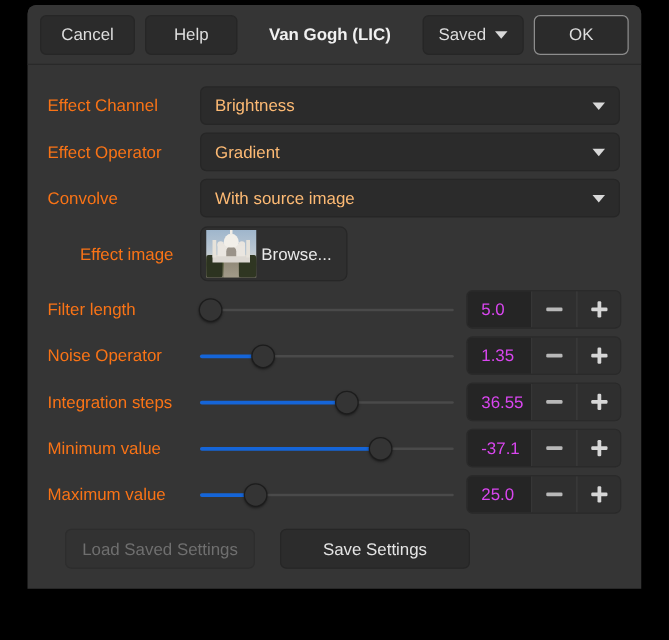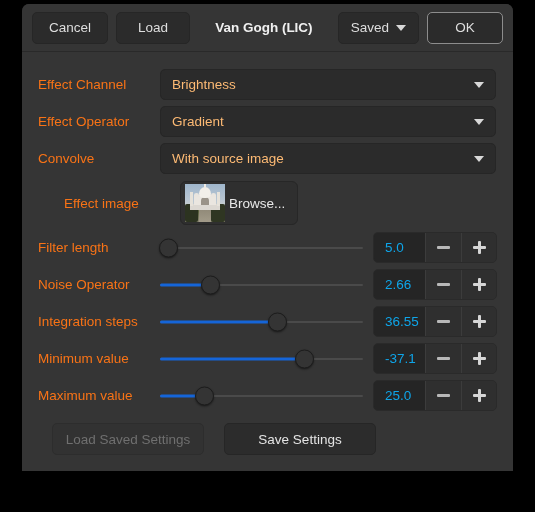--- a/index.html
+++ b/index.html
@@ -135,21 +135,20 @@
   #browse-button {
     background: #2f2f2f;
     border: 1px solid #272727;
     border-radius: 6px;
     height: 44px;
     display: flex;
     align-items: center;
     padding: 3px 12px 3px 4px;
     gap: 4px;
     cursor: pointer;
-    margin-left: 20px;
   }
 
   
   #thumbnail {
     width: 40px;
     height: 38px;
     position: relative;
     overflow: hidden;
     background: linear-gradient(#9fb6cc 0%, #b9c6d2 42%, #c3cbd0 52%, #6d7351 62%, #575f3c 72%, #8a8672 100%);
     flex: 0 0 40px;
@@ -260,21 +259,21 @@
     height: 31px;
     flex: 0 0 124px;
     border-radius: 5px;
     overflow: hidden;
     background: #2f2f2f;
     border: 1px solid #2a2a2a;
   }
   .spin-value {
     flex: 1 1 auto;
     background: #252525;
-    color: #0ea5e9;
+    color: #d946ef;
     font-size: 13.5px;
     display: flex;
     align-items: center;
     padding-left: 11px;
     border-right: 1px solid #3c3c3c;
     cursor: text;
   }
   .spin-btn {
     width: 35px;
     flex: 0 0 35px;
@@ -330,21 +329,21 @@
 <body>
 
 <div id="dialog">
 
   <div id="header">
     <div class="hbtn" id="cancel-button">
       <span>Cancel</span>
     </div>
 
     <div class="hbtn" id="help-button">
-      <span>Load</span>
+      <span>Help</span>
     </div>
 
     <div id="dialog-title">Van Gogh (LIC)</div>
 
     <div class="hbtn" id="reset-button">
       <span>Saved</span>
       <span class="tri-down"></span>
     </div>
 
     <div class="hbtn" id="ok-button">
@@ -418,21 +417,21 @@
     </div>
 
     <div class="row srow">
       <div class="lbl">Noise Operator</div>
       <div class="slider">
         <div class="track"></div>
         <div class="fill" style="width: 25%; background: rgb(21, 101, 216);"></div>
         <div class="knob" style="left: 25%;"></div>
       </div>
       <div class="spin">
-        <div class="spin-value">2.66</div>
+        <div class="spin-value">1.35</div>
         <div class="spin-btn">
           <span class="minus-glyph"></span>
         </div>
         <div class="spin-btn">
           <span class="plus-glyph"></span>
         </div>
       </div>
     </div>
 
     <div class="row srow">

